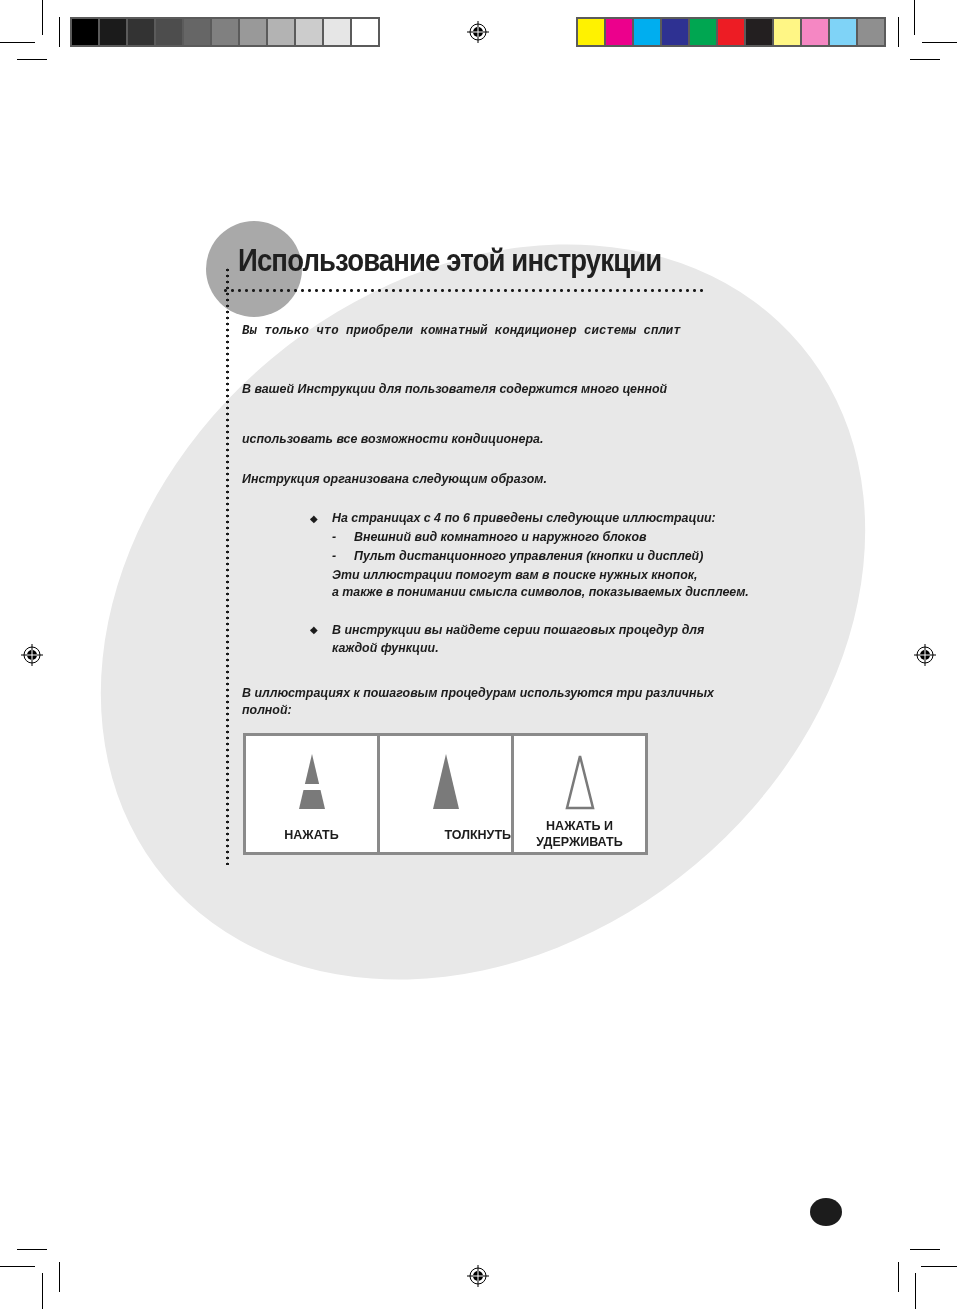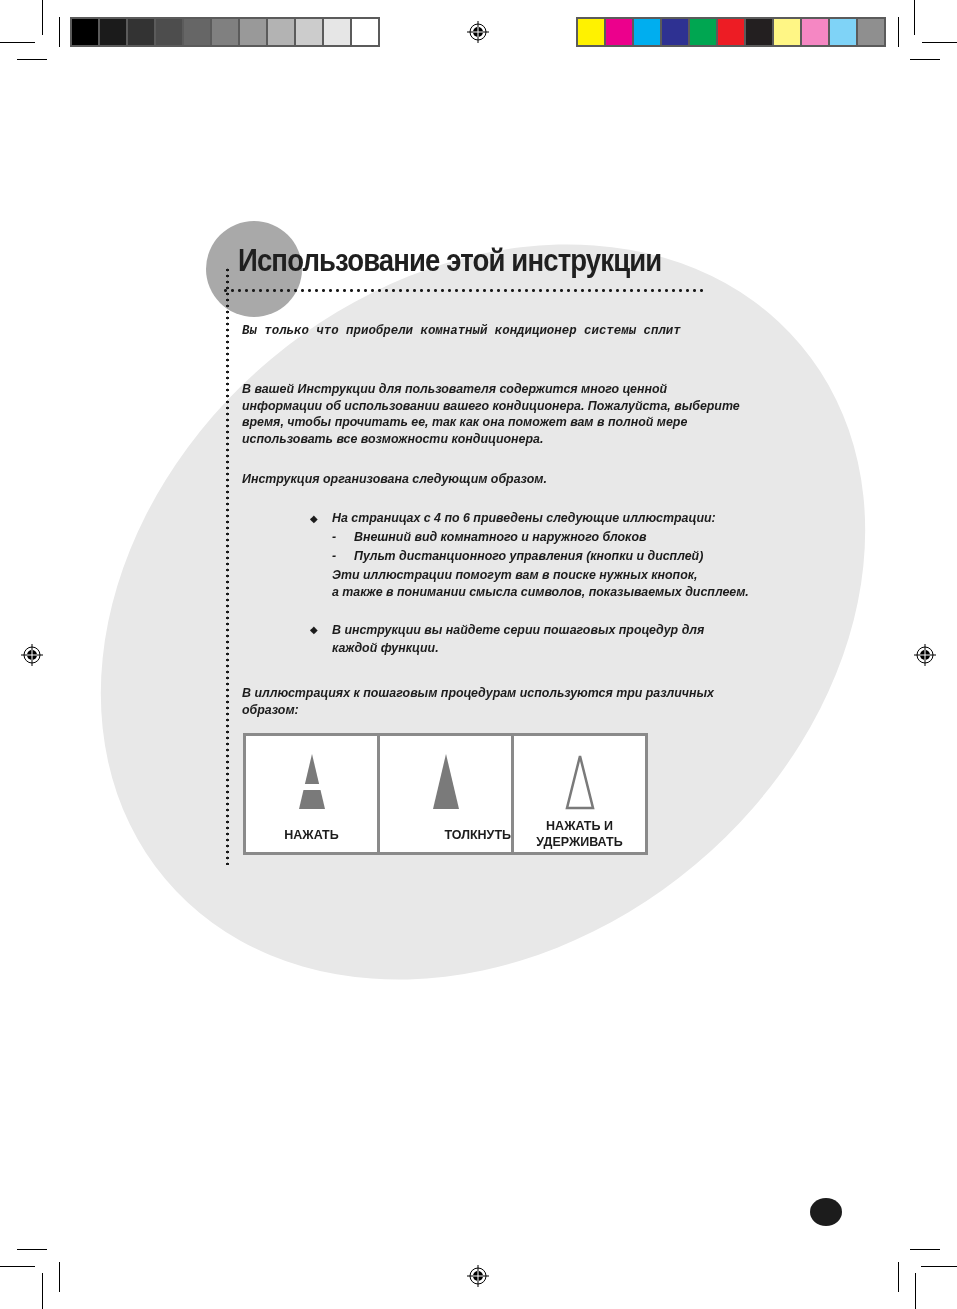--- a/index.html
+++ b/index.html
@@ -174,22 +174,22 @@
 <h1 class="page-title">Использование этой инструкции</h1>
 <div class="dots-h"></div>
 <div class="dots-v"></div>
 
 <p class="para" style="top:323px;font-family:Liberation Mono, monospace;">
   <span>Вы только что приобрели комнатный кондиционер системы сплит</span><br>
 </p>
 
 <p class="para" style="top:381px;">
   <span>В вашей Инструкции для пользователя содержится много ценной</span><br>
-  <span>информации об использовании вашего кондиционера. Пожалуйста, выберите</span><br>
-  <span>время, чтобы прочитать ее, так как она поможет вам в полной мере</span><br>
+  <br>
+  <br>
   <span>использовать все возможности кондиционера.</span>
 </p>
 
 <p class="para" style="top:471px;">Инструкция организована следующим образом.</p>
 
 <span class="bullet" style="top:513px;">◆</span>
 <p class="para" style="left:332px;top:510px;">На страницах с 4 по 6 приведены следующие иллюстрации:</p>
 <div class="sub-item" style="top:530px;">
   <span class="dash">-</span><span>Внешний вид комнатного и наружного блоков</span>
 </div>
@@ -202,21 +202,21 @@
 </p>
 
 <span class="bullet" style="top:624px;">◆</span>
 <p class="para" style="left:332px;top:621px;line-height:18px;">
   <span>В инструкции вы найдете серии пошаговых процедур для</span><br>
   <span>каждой функции.</span>
 </p>
 
 <p class="para" style="top:685px;">
   <span>В иллюстрациях к пошаговым процедурам используются три различных</span><br>
-  <span>образом:</span>
+  <span>полной:</span>
 </p>
 
 <div class="symbols">
   <div class="cell">
     <svg class="glyph" width="30" height="58" viewBox="0 0 30 58">
       <polygon points="15,0 28,55 2,55" fill="#7a7a7a"></polygon>
       <rect x="0" y="30" width="30" height="6" fill="#ffffff"></rect>
     </svg>
     <div class="label" style="top:91px;">НАЖАТЬ</div>
   </div>

